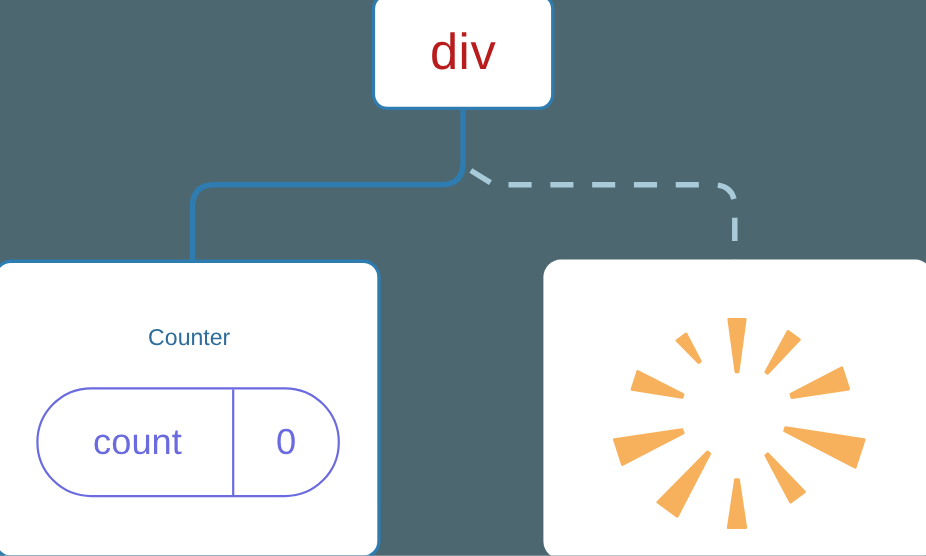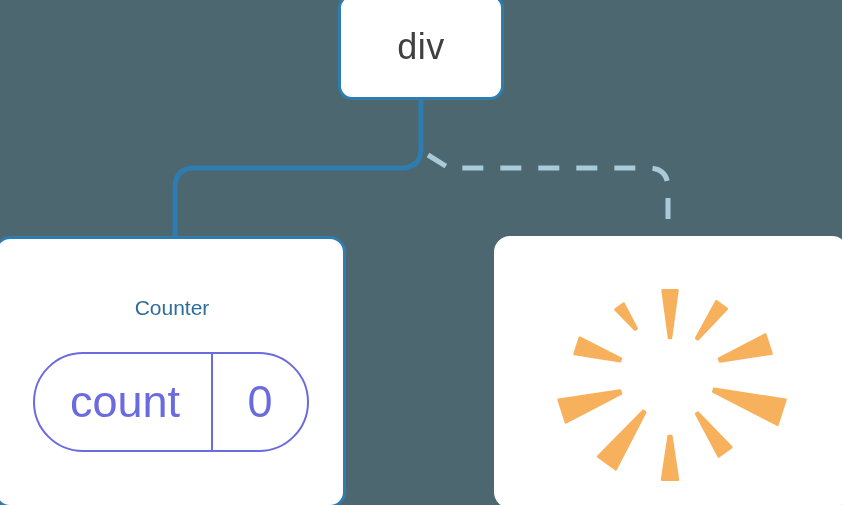--- a/index.html
+++ b/index.html
@@ -54,22 +54,22 @@
   }
   .node-spinner {
     left: 494px;
     top: 236px;
     width: 354px;
     height: 272px;
     border-radius: 16px;
   }
 
   .node-title {
-    color: #404040;
-    font-size: 36px;
+    color: #b91c1c;
+    font-size: 46px;
     letter-spacing: 0.5px;
     line-height: 1;
     user-select: none;
   }
 
   .counter-inner {
     position: absolute;
     left: 0;
     top: 0;
     width: 100%;
@@ -98,21 +98,21 @@
     border-radius: 52px;
     box-sizing: border-box;
     margin-left: 2px;
   }
   .pill-key,
   .pill-val {
     display: flex;
     align-items: center;
     justify-content: center;
     color: #6b6be0;
-    font-size: 45px;
+    font-size: 33px;
     line-height: 1;
     user-select: none;
   }
   .pill-key {
     width: 172px;
     padding-left: 4px;
   }
   .pill-val {
     width: 94px;
     border-left: 2px solid #6b6be0;

